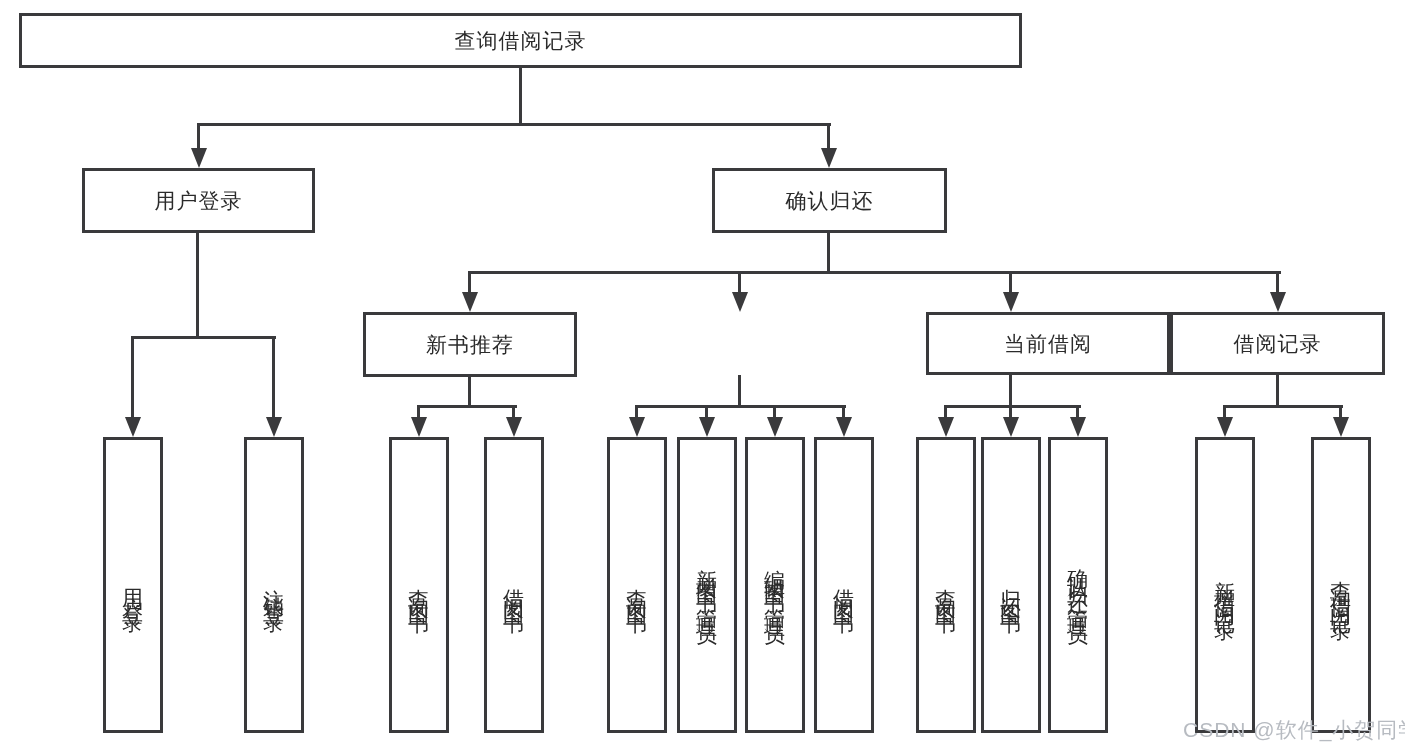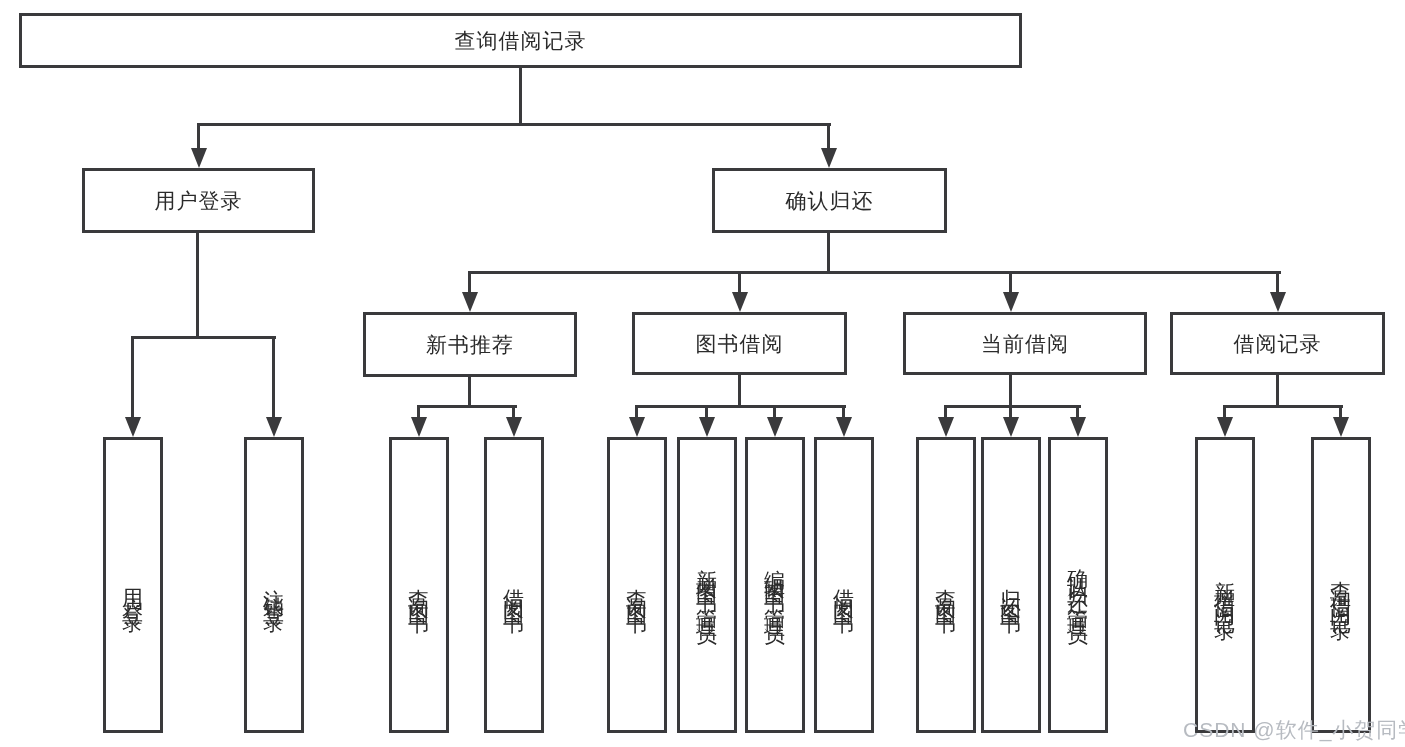--- a/index.html
+++ b/index.html
@@ -33,22 +33,21 @@
 <body>
 
 <div class="stage">
 
   <div class="box" style="left:19px;top:13px;width:1003px;height:55px;">查询借阅记录</div>
 
   <div class="box" style="left:82px;top:168px;width:233px;height:65px;">用户登录</div>
   <div class="box" style="left:712px;top:168px;width:235px;height:65px;">确认归还</div>
 
   <div class="box" style="left:363px;top:312px;width:214px;height:65px;">新书推荐</div>
-  <div class="box" style="left:632px;top:312px;width:215px;height:63px;">图书借阅</div>
-  <div class="box" style="left:903px;top:312px;width:244px;height:63px;">当前借阅</div>
+  <div class="box" style="left:926px;top:312px;width:244px;height:63px;">当前借阅</div>
   <div class="box" style="left:1170px;top:312px;width:215px;height:63px;">借阅记录</div>
 
   <div class="box vbox" style="left:103px;top:437px;width:60px;height:296px;">用户登录</div>
   <div class="box vbox" style="left:244px;top:437px;width:60px;height:296px;">注销登录</div>
 
   <div class="box vbox" style="left:389px;top:437px;width:60px;height:296px;">查询图书</div>
   <div class="box vbox" style="left:484px;top:437px;width:60px;height:296px;">借阅图书</div>
 
   <div class="box vbox" style="left:607px;top:437px;width:60px;height:296px;">查询图书</div>
   <div class="box vbox" style="left:677px;top:437px;width:60px;height:296px;">新增图书（管理员）</div>

